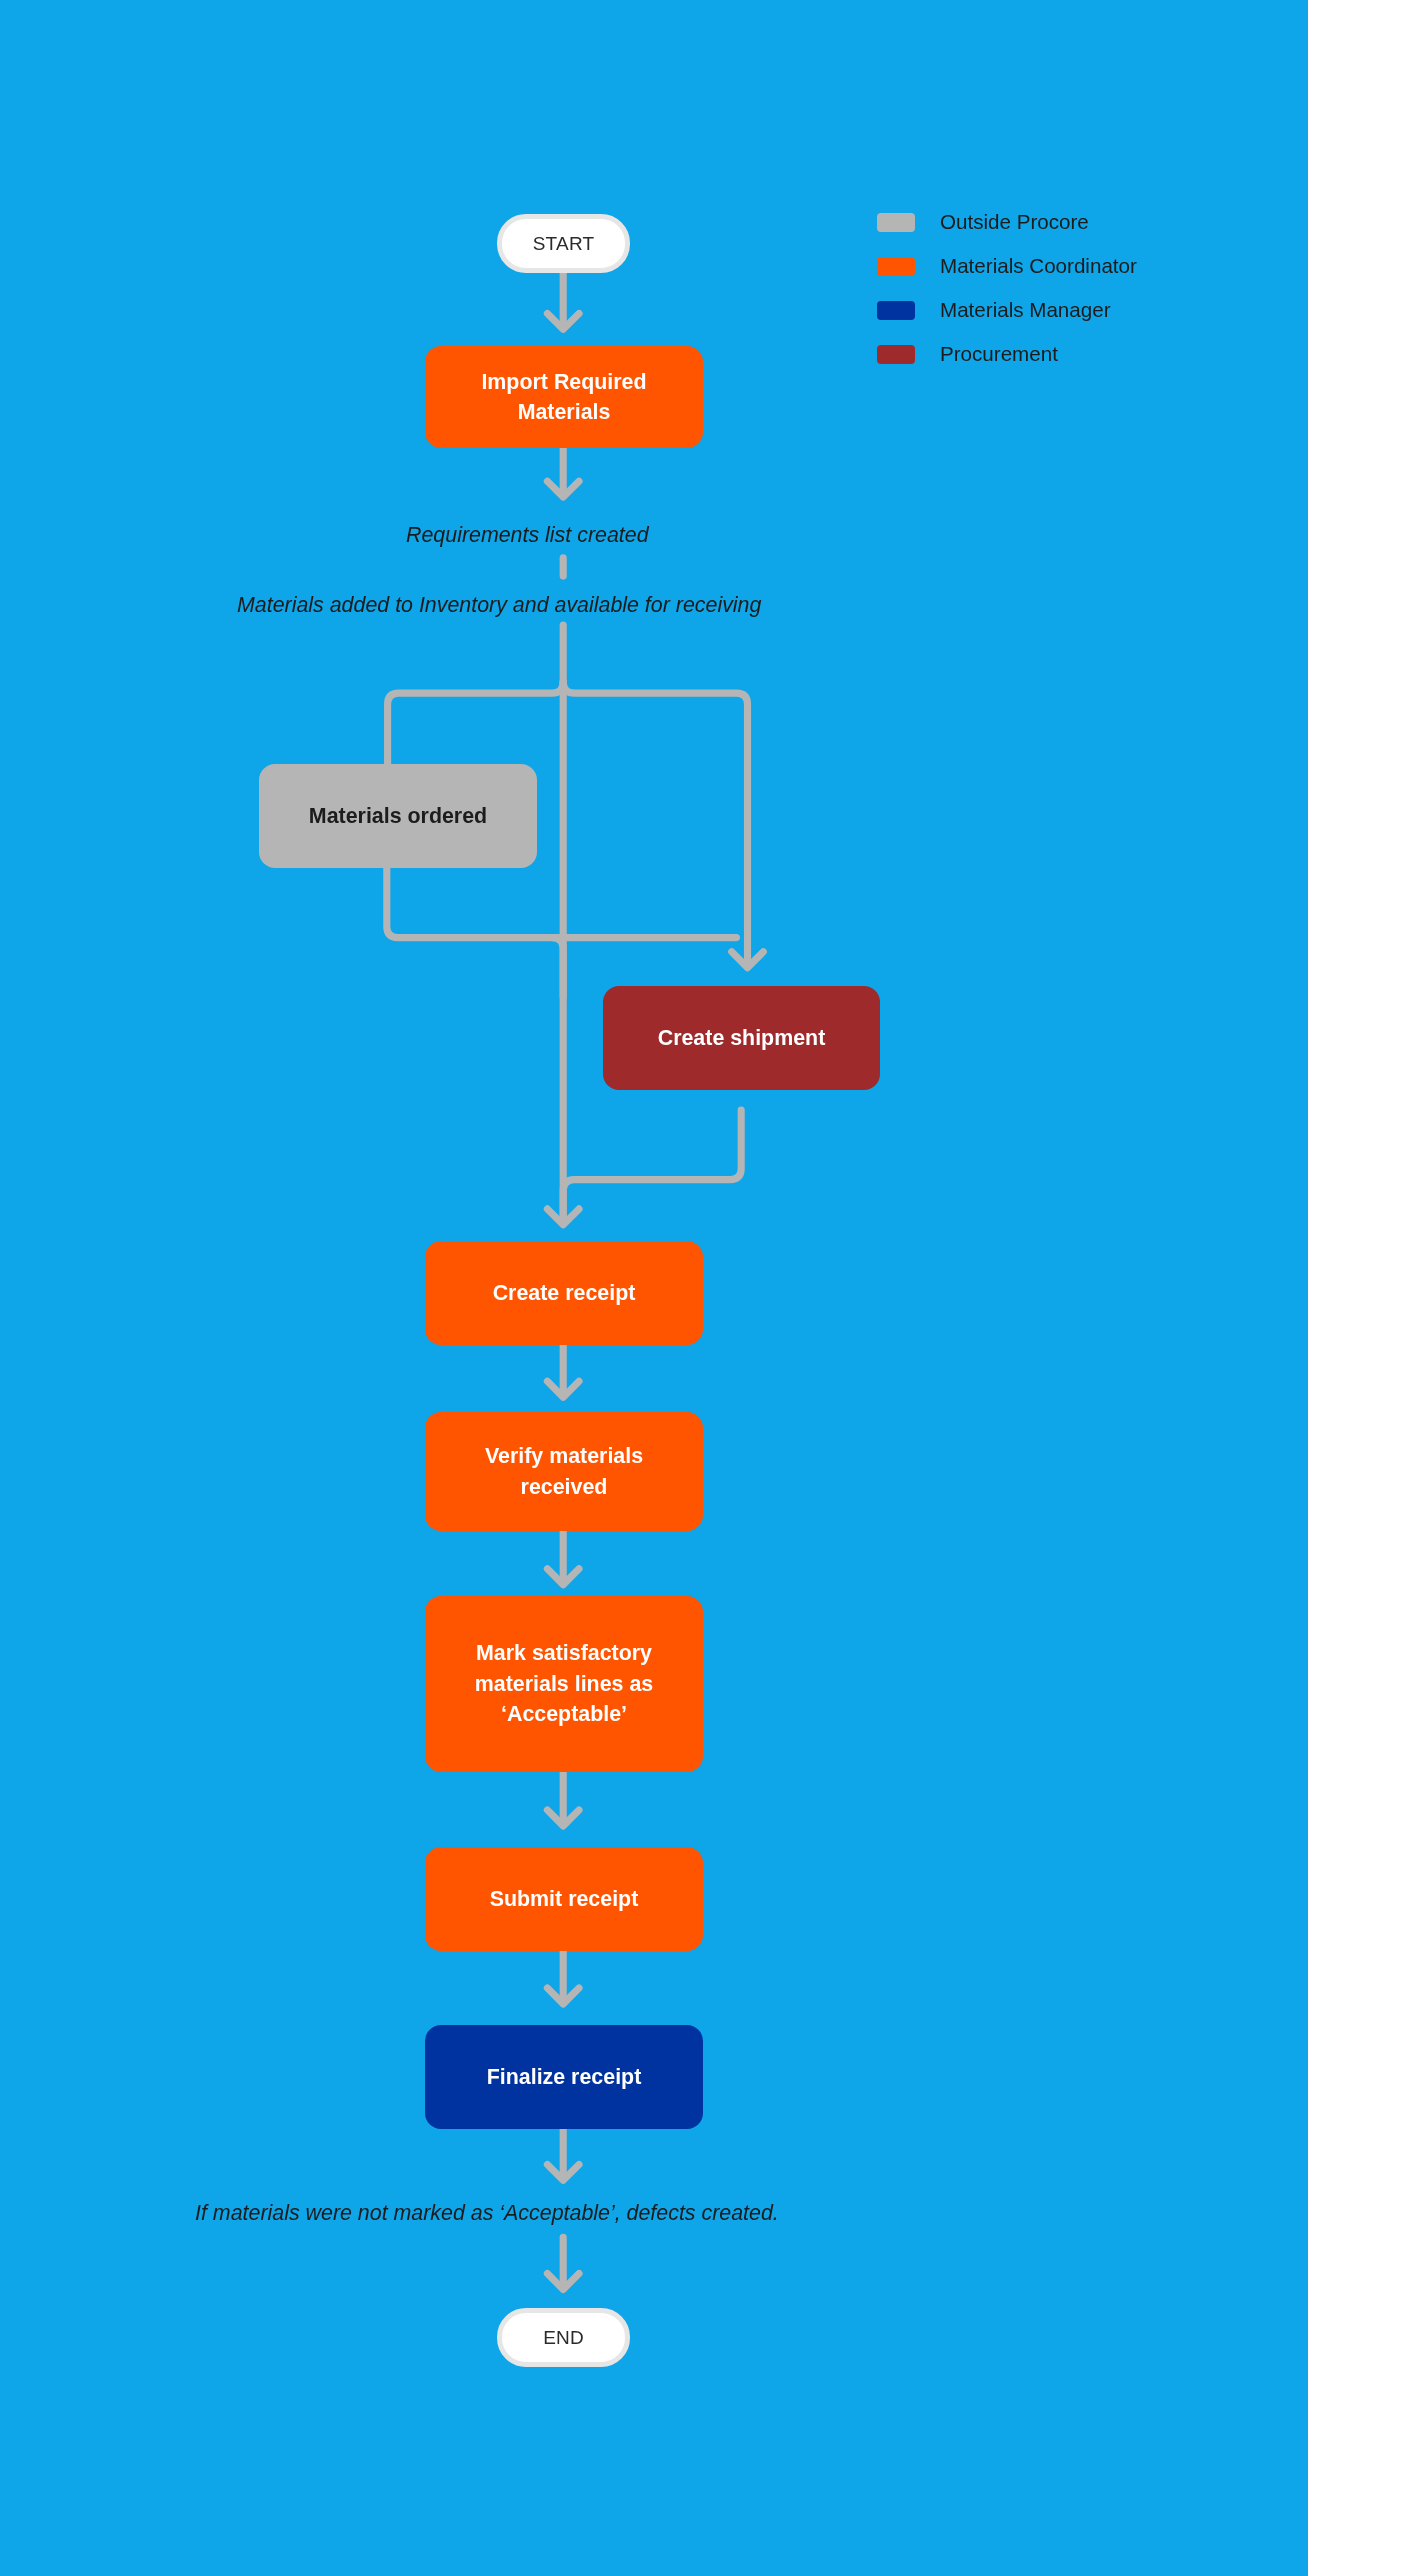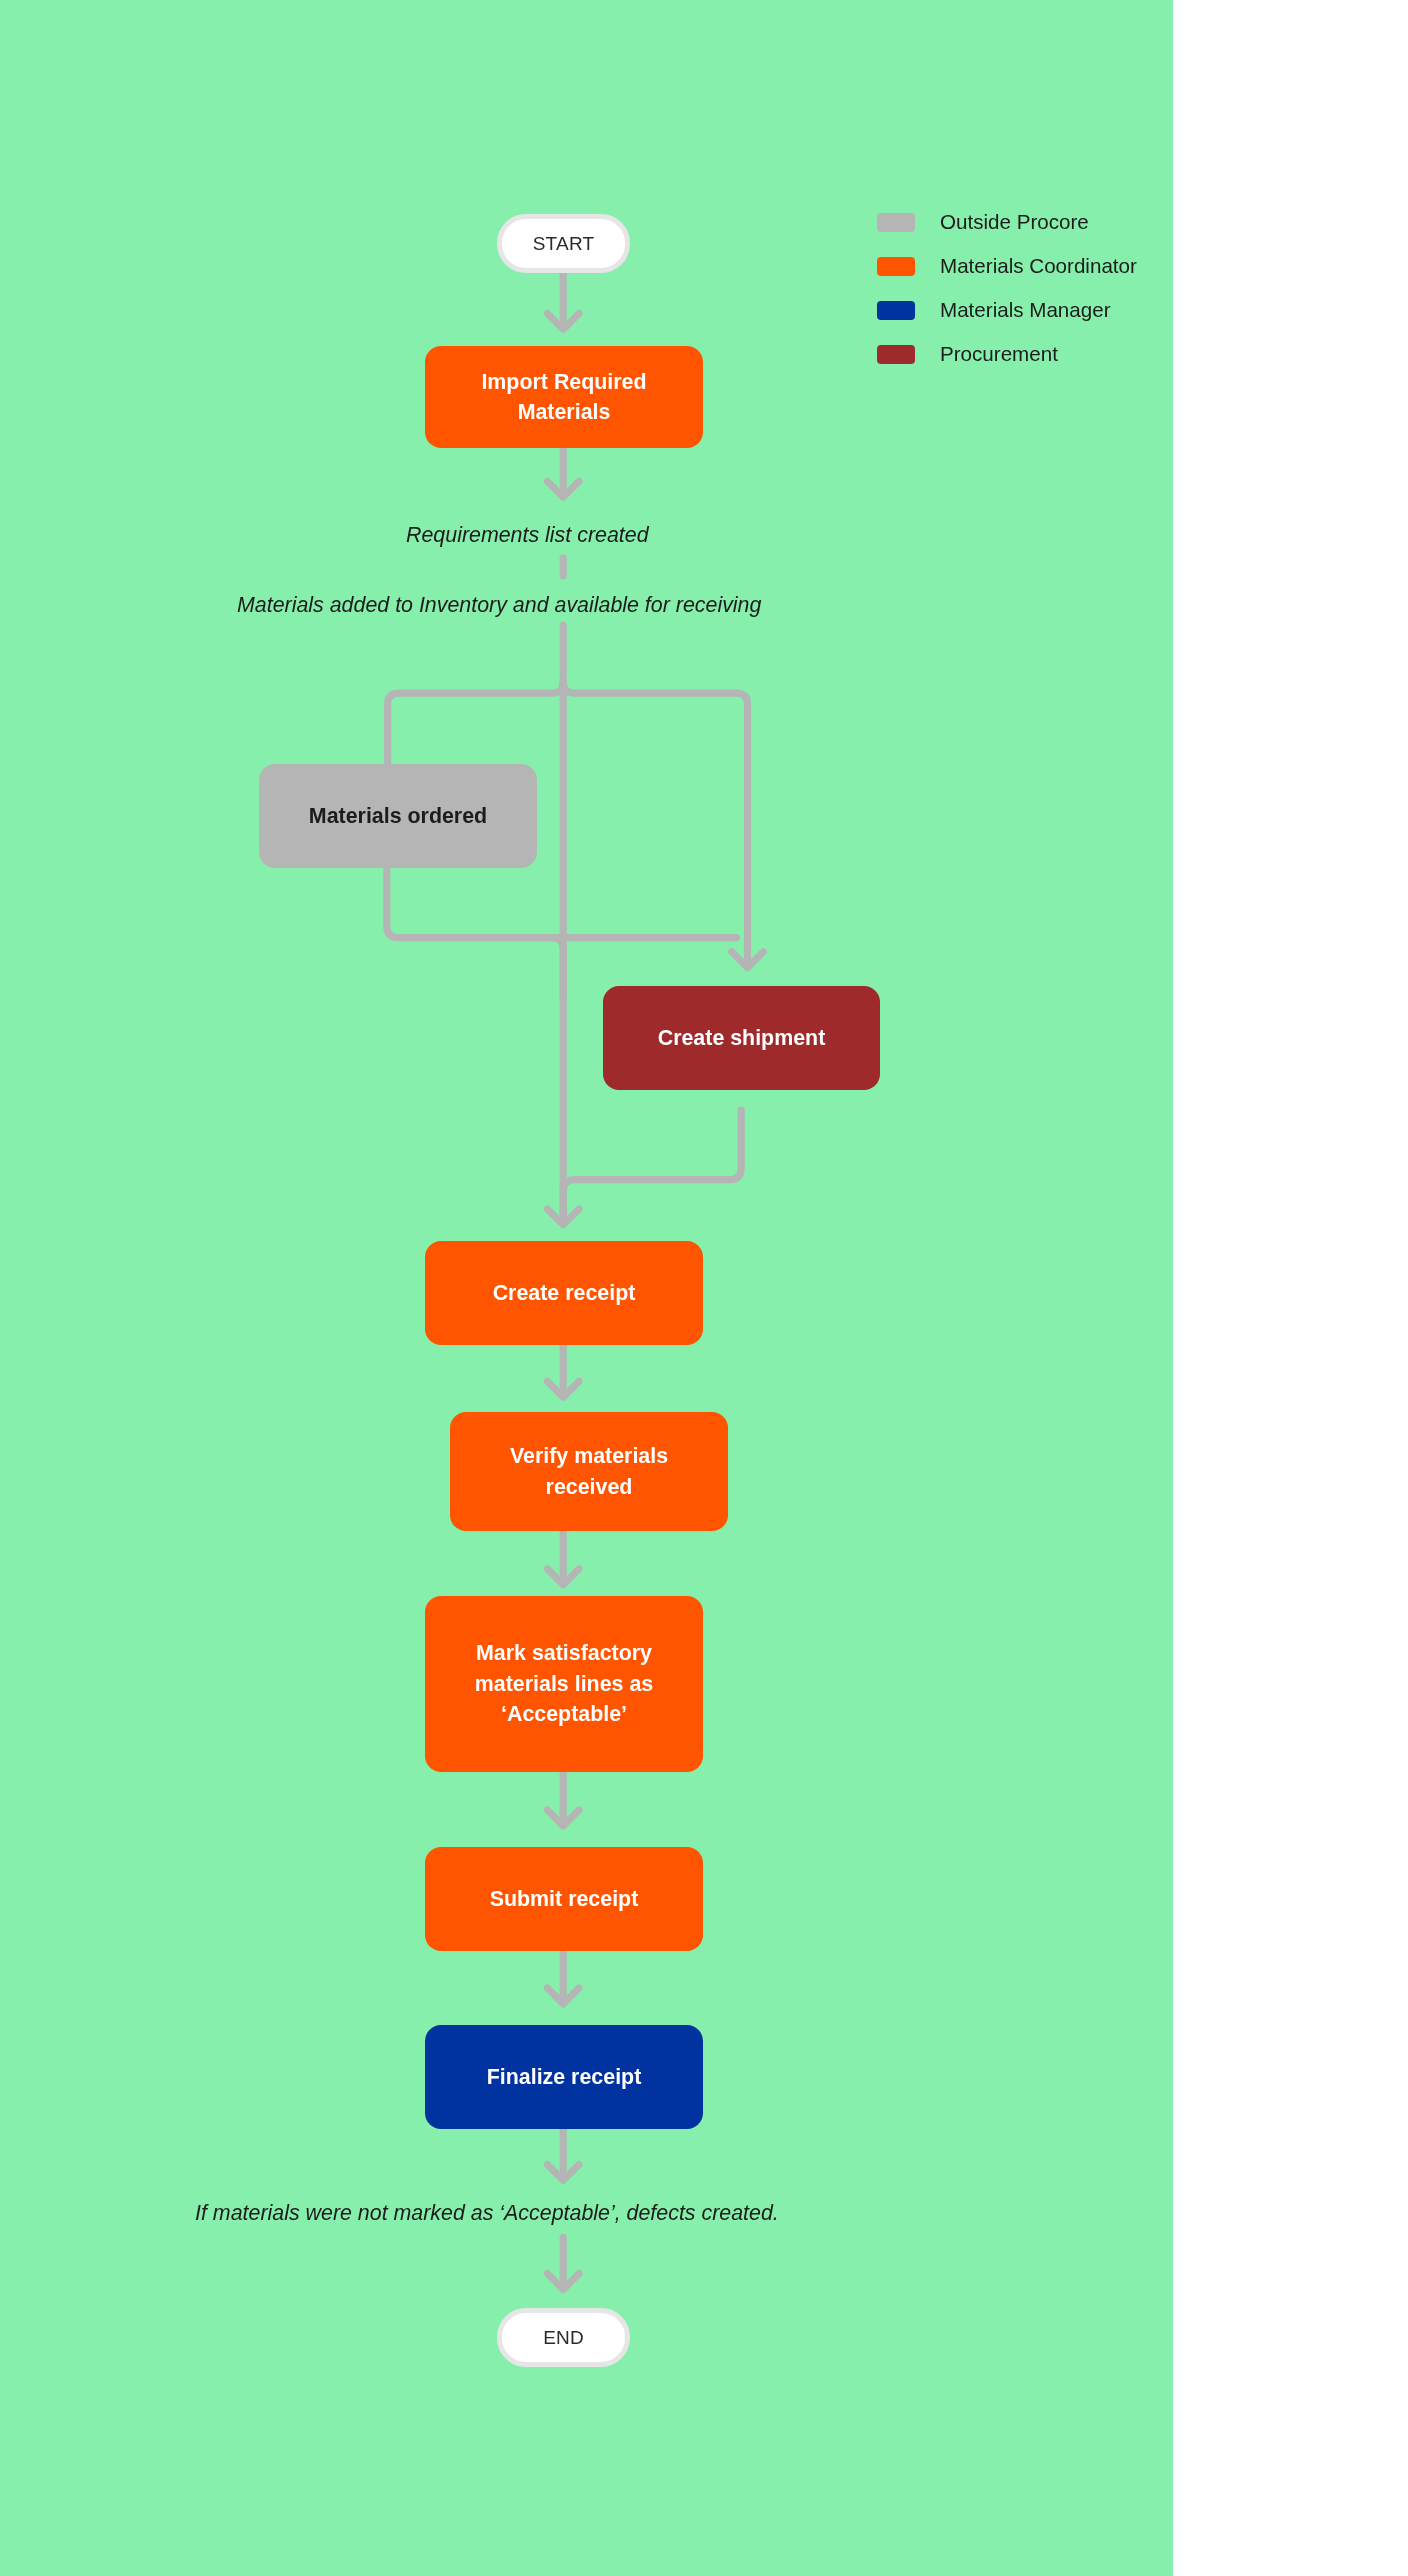--- a/index.html
+++ b/index.html
@@ -6,23 +6,23 @@
     margin: 0;
     padding: 0;
     background: #ffffff;
   }
   body {
     font-family: "Liberation Sans", sans-serif;
     -webkit-font-smoothing: antialiased;
   }
   #page {
     position: relative;
-    width: 1173px;
+    width: 1308px;
     height: 2576px;
-    background: #86efac;
+    background: #0ea5e9;
     overflow: hidden;
   }
   #edges {
     position: absolute;
     left: 0;
     top: 0;
     width: 1408px;
     height: 2576px;
     pointer-events: none;
   }
@@ -187,21 +187,21 @@
   <div class="annotation" style="left:406px; top:525px;">Requirements list created</div>
 
   <div class="annotation" style="left:237px; top:595px;">Materials added to Inventory and available for receiving</div>
 
   <div class="node outside" style="left:259px; top:764px; width:278px; height:104px;">Materials ordered</div>
 
   <div class="node procurement" style="left:603px; top:986px; width:277px; height:104px;">Create shipment</div>
 
   <div class="node coordinator" style="left:425px; top:1241px; width:278px; height:104px;text-align:right;">Create receipt</div>
 
-  <div class="node coordinator" style="left:450px; top:1412px; width:278px; height:119px;">Verify materials received</div>
+  <div class="node coordinator" style="left:425px; top:1412px; width:278px; height:119px;">Verify materials received</div>
 
   <div class="node coordinator" style="left:425px; top:1596px; width:278px; height:176px;">Mark satisfactory materials lines as ‘Acceptable’</div>
 
   <div class="node coordinator" style="left:425px; top:1847px; width:278px; height:104px;">Submit receipt</div>
 
   <div class="node manager" style="left:425px; top:2025px; width:278px; height:104px;">Finalize receipt</div>
 
   <div class="annotation" style="left:195px; top:2203px;">If materials were not marked as ‘Acceptable’, defects created.</div>
 
   <div class="terminator" style="left:497px; top:2308px;">END</div>

